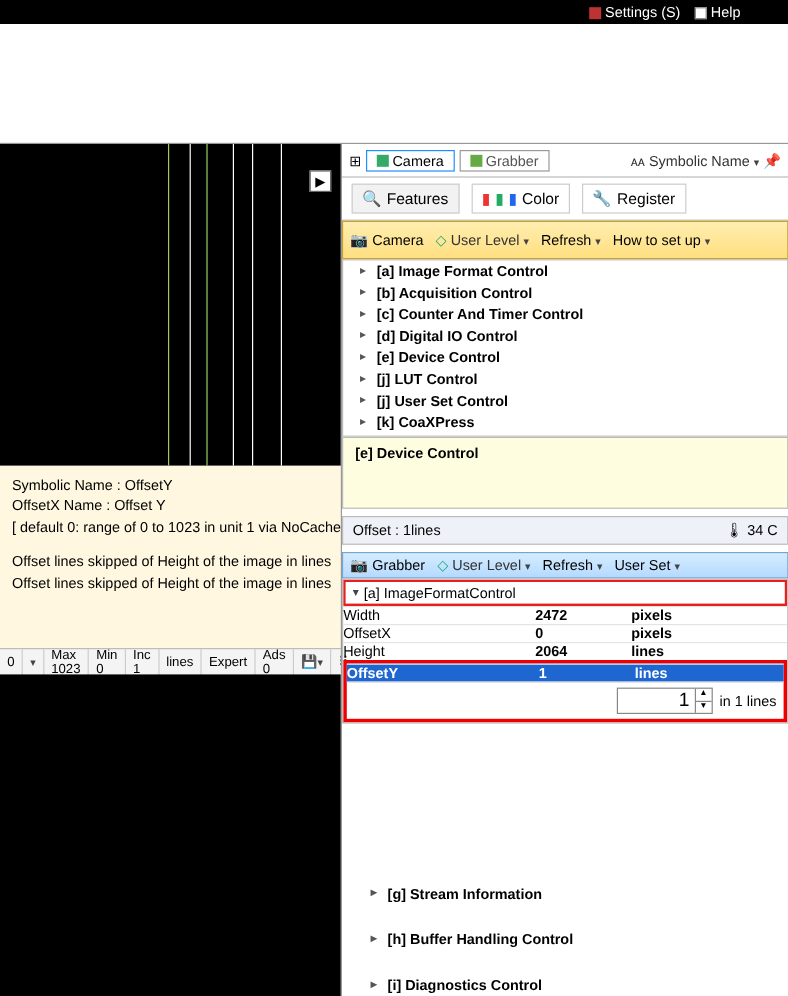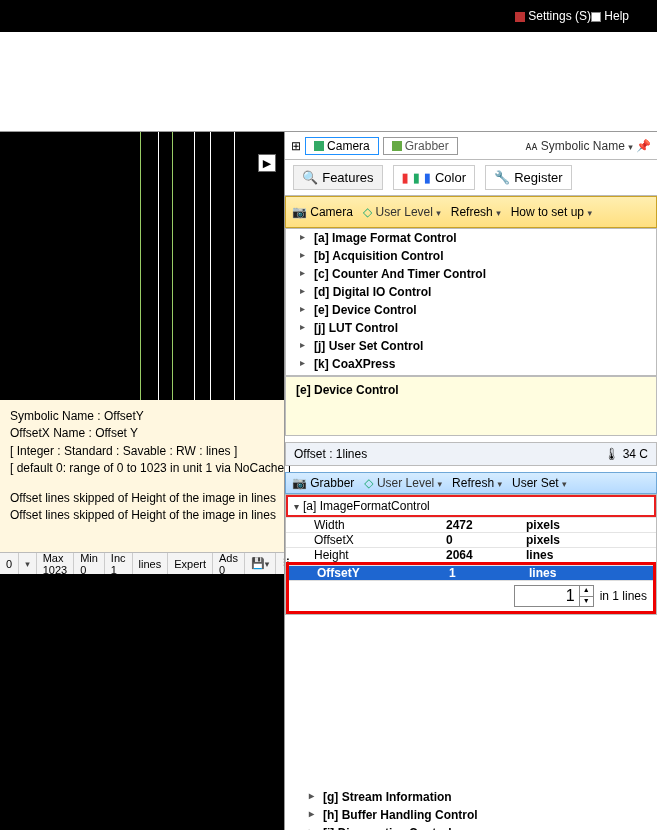--- a/index.html
+++ b/index.html
@@ -1,17 +1,17 @@
 <!DOCTYPE html>
 <html><head>
 <meta charset="utf-8">
 <style>
 * { box-sizing: border-box; margin: 0; padding: 0; }
 body { font-family: "Segoe UI", Tahoma, sans-serif; font-size: 12px; width: 657px; height: 830px; background: #fff; overflow: hidden; }
-.top-menubar { background: #000; color: #fff; height: 32px; display: flex; justify-content: flex-end; align-items: center; padding-right: 28px; }
+.top-menubar { background: #000; color: #fff; height: 20px; display: flex; justify-content: flex-end; align-items: center; padding-right: 40px; gap: 12px; }
 .top-menubar span { font-size: 12px; }
 .top-toolbar-area { height: 100px; background: #fff; border-bottom: 1px solid #999; display: flex; }
 .main { display: flex; height: 710px; }
 .left-col { width: 284px; display: flex; flex-direction: column; }
 .preview { flex: 1; background: #000; position: relative; }
 .preview .vline { position: absolute; top: 0; bottom: 0; width: 1px; }
 .preview .expand-btn { position: absolute; top: 22px; right: 8px; width: 18px; height: 18px; background: #fff; border: 1px solid #666; display: flex; align-items: center; justify-content: center; font-size: 11px; }
 .zoom-row { height: 30px; background: #efefef; display: flex; gap: 10px; padding: 4px 10px; }
 .zoom-row button { width: 56px; height: 22px; background: #efefef; border: 1px solid #888; font-size: 12px; }
 .info-pane { height: 152px; background: #fff7e0; padding: 8px 10px; font-size: 12px; line-height: 1.45; }
@@ -31,33 +31,33 @@
 .tree { background: #fff; border: 1px solid #bbb; overflow-y: scroll; }
 .tree .node { padding: 2px 4px 2px 28px; font-size: 12px; position: relative; }
 .tree .node b { font-weight: bold; }
 .tree .node::before { content: "▸"; position: absolute; left: 14px; font-size: 10px; color: #555; }
 .highlight-box { background: #fffde0; border: 1px solid #bbb; padding: 6px 10px; font-size: 12px; font-weight: bold; }
 .offset-row { background: #eef2f8; border: 1px solid #bbb; height: 24px; display: flex; align-items: center; padding: 0 8px; font-size: 12px; justify-content: space-between; }
 .grabber-tree { border: 1px solid #bbb; overflow: hidden; position: relative; }
 .gt-head { background: #fff; border: 2px solid #e91e1e; padding: 2px 6px; font-weight: normal; font-size: 12px; display: flex; align-items: center; gap: 4px; }
 .gt-head::before { content: "▾"; font-size: 10px; color: #444; }
 .gt-row { display: flex; font-size: 12px; border-top: 1px solid #e4e4e4; }
-.gt-row .c1 { width: 160px; padding-left: 28px; }
+.gt-row .c1 { width: 160px; }
 .gt-row .c2 { width: 80px; font-weight: bold; }
 .gt-row .c3 { flex: 1; font-weight: bold; }
 .gt-row.sel { background: #1e66d0; color: #fff; }
 .gt-row.sel .c1, .gt-row.sel .c2, .gt-row.sel .c3 { font-weight: bold; }
 .redbox { border: 3px solid #e00; }
 .spinner-row { display: flex; align-items: center; padding: 4px 6px; gap: 6px; border-top: 1px solid #ddd; }
 .spinner { margin-left: auto; width: 80px; height: 22px; border: 1px solid #888; display: flex; }
 .spinner .val { flex:1; text-align: right; padding-right:4px; font-size: 16px; display:flex; align-items:center; justify-content:flex-end; }
 .spinner .btns { width:14px; display:flex; flex-direction:column; border-left:1px solid #888; }
 .spinner .btns div { flex:1; font-size:7px; text-align:center; border-bottom:1px solid #888; }
 .bottom-tree { background:#fff; }
-.bottom-tree .node { padding:2px 4px 2px 38px; font-size:12px; position:relative; font-weight:bold; }
+.bottom-tree .node { padding:2px 4px 2px 38px; font-size:12px; position:relative; font-weight:bold;margin-top:20px; }
 .bottom-tree .node::before { content:"▸"; position:absolute; left:24px; font-size:10px; color:#555; }
 .icon-sq { display:inline-block; width:10px; height:10px; vertical-align:middle; }
 .arrow { font-size:9px; color:#444; }
 .pin { color:#888; }
 </style>
 </head>
 <body>
 
 <div class="top-menubar">
   <span><span class="icon-sq" style="background:#b33"></span> <span>Settings (S)</span></span>
@@ -73,21 +73,20 @@
       <div class="vline" style="left:158px;background:#fff"></div>
       <div class="vline" style="left:172px;background:#9c6"></div>
       <div class="vline" style="left:194px;background:#fff"></div>
       <div class="vline" style="left:210px;background:#fff"></div>
       <div class="vline" style="left:234px;background:#fff"></div>
       <div class="expand-btn">▶</div>
     </div>
     <div class="info-pane">
       <div class="line">Symbolic Name : OffsetY</div>
       <div class="line">OffsetX  Name : Offset Y</div>
-      <div class="line">[ Integer : Standard : Savable : RW : lines ]</div>
       <div class="line">[ default 0: range of 0 to 1023 in unit 1 via NoCache ]</div>
       <div style="height:12px"></div>
       <div class="line">Offset lines skipped of Height of the image in lines</div>
       <div class="line">Offset lines skipped of Height of the image in lines</div>
     </div>
     <div class="status-row">
       <div class="cell" style="width:110px;justify-content:center">0</div>
       <div class="cell">
           <span class="arrow">▾</span>
         </div>

